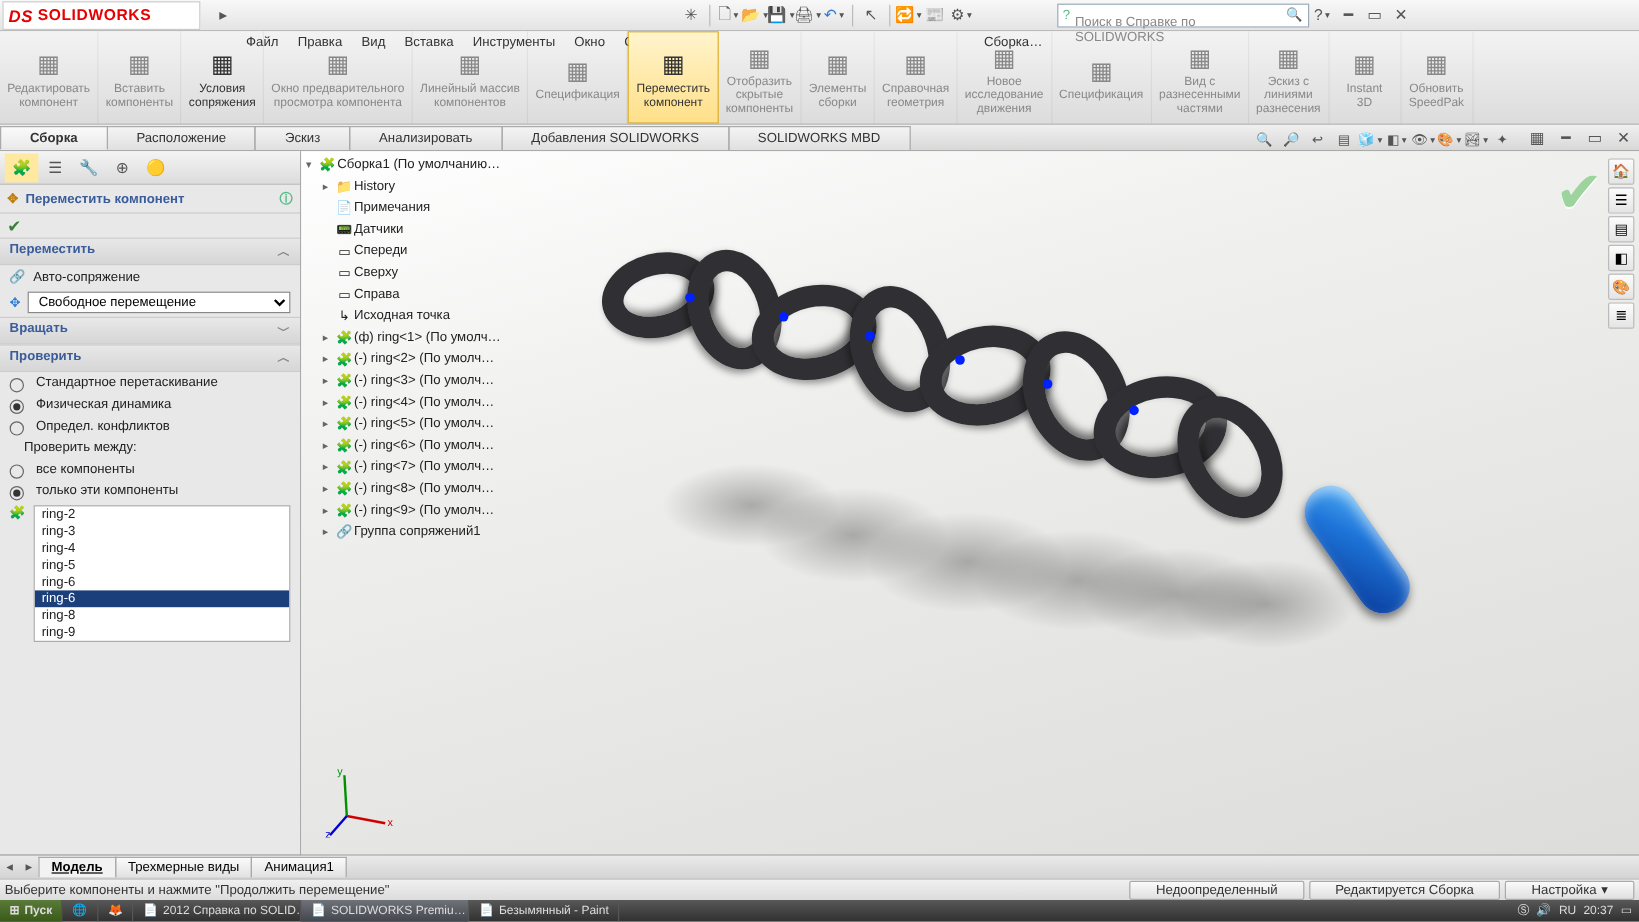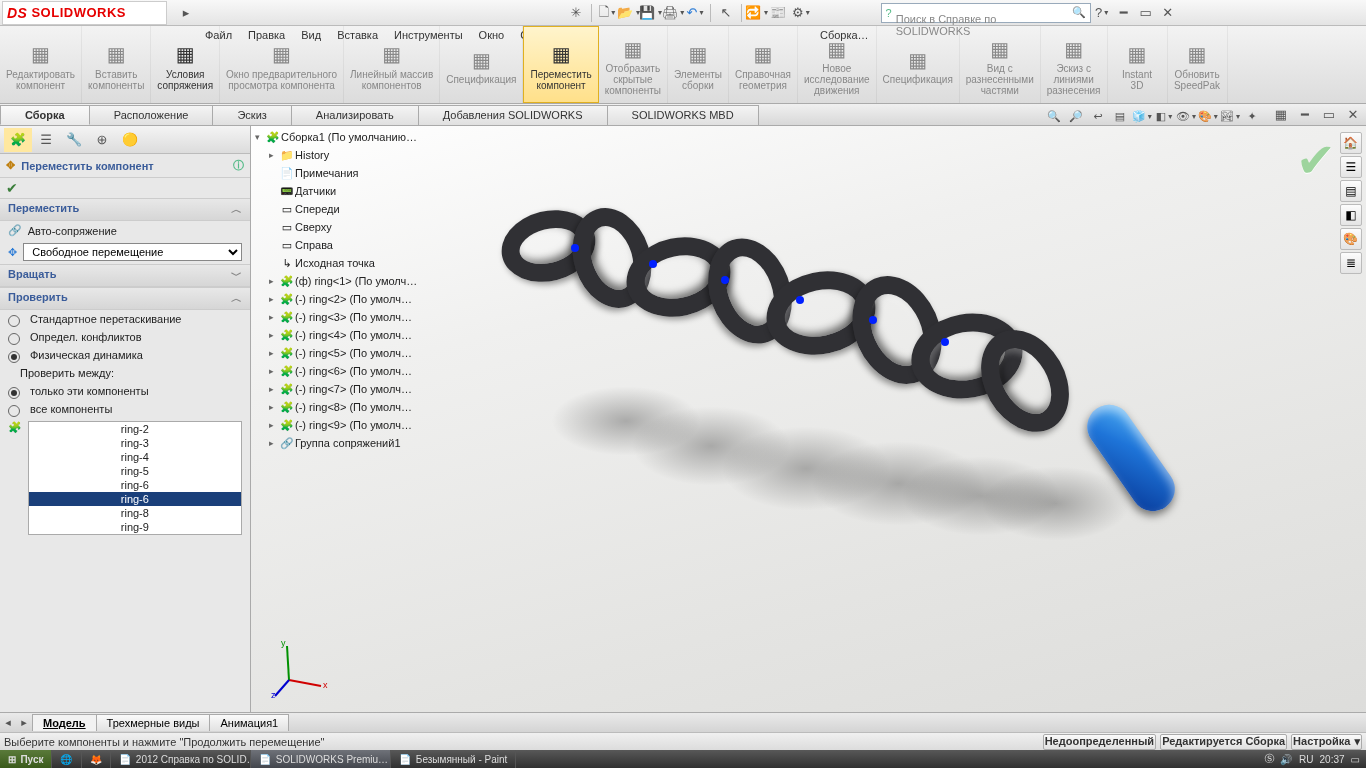--- a/index.html
+++ b/index.html
@@ -27,39 +27,39 @@
 .left-pane{ width:251px; background:#e8e8e8; border-right:1px solid #aaa; display:flex; flex-direction:column; font-size:11px; color:#222;}
 .lp-icons{ height:28px; background:linear-gradient(#f4f4f4,#dcdcdc); border-bottom:1px solid #bbb; display:flex; align-items:center; padding-left:4px;}
 .lp-icons .tb-ico{ width:28px; height:24px;}
 .lp-title{ height:24px; display:flex; align-items:center; padding:0 6px; border-bottom:1px solid #ccc; font-weight:bold; color:#3a5c9a;}
 .lp-title .ok{ margin-left:auto; color:#3a7e3a;}
 .lp-ok{ height:20px; padding:2px 6px; color:#3a7e3a; font-size:14px;}
 .lp-sec{ background:linear-gradient(#e8e8e8,#d6d6d6); border-top:1px solid #ccc; border-bottom:1px solid #ccc; padding:3px 8px; font-weight:bold; color:#3a5c9a; display:flex; cursor:pointer;}
 .lp-sec .chev{ margin-left:auto; color:#888;}
 .lp-row{ padding:3px 8px; display:flex; align-items:center; gap:6px;}
 .lp-combo{ flex:1; height:18px; border:1px solid #888; background:#fff; font-size:11px; padding:0 4px;}
-.lp-list{ flex:1; overflow:auto; border:1px solid #aaa; background:#fff;text-align:center;}
+.lp-list{ flex:1; overflow:auto; border:1px solid #aaa; background:#fff;}
 .lp-list .li{ padding:1px 6px; font-size:11px; cursor:pointer;}
 .lp-list .li.sel{ background:#1a3f7a; color:#fff;}
 .radio{ width:12px; height:12px; border:1px solid #666; border-radius:50%; display:inline-block; position:relative; top:2px; margin-right:4px;}
 .radio.on::after{ content:""; position:absolute; inset:2px; background:#333; border-radius:50%;}
 .main-area{ flex:1; position:relative; background:linear-gradient(165deg,#ffffff 0%, #f0f0ef 30%, #e4e4e2 70%, #dcdcda 100%);}
 .tree-overlay{ position:absolute; left:4px; top:2px; width:220px; font-size:11px; color:#222; background:rgba(255,255,255,0);}
 .tree-row{ display:flex; align-items:center; height:18px; white-space:nowrap; overflow:hidden;}
 .tree-row .exp{ width:10px; color:#666; font-size:9px;}
 .tree-row .ico{ width:16px; text-align:center;}
 .viewport-icons-r{ position:absolute; right:4px; top:6px; width:22px;}
 .viewport-icons-r .vic{ width:22px; height:22px; margin-bottom:2px; background:linear-gradient(#fcfcfc,#e4e4e4); border:1px solid #bbb; border-radius:2px; display:flex; align-items:center; justify-content:center; font-size:12px; cursor:pointer;}
 .check-big{ position:absolute; right:30px; top:6px; font-size:48px; color:#9dd49d; text-shadow:0 1px 0 #fff;}
 .bottom-tabs{ position:absolute; bottom:0; left:0; right:0; height:20px; background:linear-gradient(#eaeaea,#d4d4d4); border-top:1px solid #aaa; display:flex; align-items:center; font-size:11px;}
 .bottom-tabs .bt{ padding:2px 10px; border:1px solid #aaa; border-bottom:none; background:linear-gradient(#fafafa,#e2e2e2); margin-right:-1px; cursor:pointer;}
 .bottom-tabs .bt.act{ font-weight:bold; background:#f2f2f2;text-decoration:underline;}
 .bottom-tabs .ar{ width:16px; text-align:center; color:#555; cursor:pointer;}
 .status-bar{ position:absolute; left:0; right:0; bottom:18px; height:18px; background:linear-gradient(#f0f0f0,#dcdcdc); border-top:1px solid #bbb; display:flex; align-items:center; font-size:11px; color:#333; padding:0 4px;}
-.status-pill{ border:1px solid #aaa; background:linear-gradient(#fafafa,#e0e0e0); padding:0 1px; height:16px; display:flex; align-items:flex-start; margin-left:4px; border-radius:2px; cursor:pointer;font-weight:bold;}
+.status-pill{ border:1px solid #aaa; background:linear-gradient(#fafafa,#e0e0e0); padding:0 21px; height:16px; display:flex; align-items:center; margin-left:4px; border-radius:2px; cursor:pointer;}
 .taskbar{ position:absolute; left:0; right:0; bottom:0; height:18px; background:linear-gradient(#585858,#303030); display:flex; align-items:center; font-size:10px; color:#ddd;}
 .taskbar .tbtn{ padding:0 8px; height:18px; display:flex; align-items:center; border-right:1px solid #555; cursor:pointer; gap:4px; max-width:140px; overflow:hidden; white-space:nowrap;}
 .taskbar .start{ background:linear-gradient(#5a7a3a,#3a5a1a); font-weight:bold;}
 .taskbar .act{ background:linear-gradient(#6f7279,#43464d);}
 .taskbar .clock{ margin-left:auto; padding:0 6px; display:flex; align-items:center; gap:6px;}
 .tri-axis{ position:absolute; left:18px; bottom:34px; width:60px; height:60px;}
 .shadow-blob{ position:absolute; border-radius:50%; background:radial-gradient(rgba(0,0,0,.28),rgba(0,0,0,0) 70%);}
 .ring{ position:absolute; border-radius:50%; border:18px solid #303034; box-shadow:inset 3px 4px 6px rgba(255,255,255,.25), inset -3px -4px 8px rgba(0,0,0,.55), 2px 3px 6px rgba(0,0,0,.4);}
 .blue-pill{ position:absolute; width:120px; height:44px; background:linear-gradient(150deg,#53b4f7 0%,#1e74d8 40%,#083a9a 100%); border-radius:22px; transform:rotate(55deg); box-shadow:inset 4px 4px 10px rgba(255,255,255,.5), 3px 3px 8px rgba(0,0,0,.5);}
 .axis-dot{ position:absolute; width:8px; height:8px; background:#0020ff; border-radius:50%;}
@@ -243,37 +243,37 @@
 
     <div class="lp-sec">
       <span>Проверить</span>
         <span class="chev">︿</span>
     </div>
     <label class="lp-row">
         <span class="radio"></span>
         <span>Стандартное перетаскивание</span>
       </label>
     <label class="lp-row">
+        <span class="radio on"></span>
+        <span>Физическая динамика</span>
+      </label>
+    <label class="lp-row">
         <span class="radio"></span>
         <span>Определ. конфликтов</span>
-      </label>
-    <label class="lp-row">
-        <span class="radio on"></span>
-        <span>Физическая динамика</span>
       </label>
     <div class="lp-row" style="padding-left:20px; font-weight:normal;">
         <span>Проверить между:</span>
       </div>
     <label class="lp-row">
+        <span class="radio"></span>
+        <span>все компоненты</span>
+      </label>
+    <label class="lp-row">
         <span class="radio on"></span>
         <span>только эти компоненты</span>
-      </label>
-    <label class="lp-row">
-        <span class="radio"></span>
-        <span>все компоненты</span>
       </label>
 
     <div class="lp-row" style="align-items:flex-start; flex:1; min-height:120px;">
       <span>🧩</span>
       <div class="lp-list" id="pm-list">
           <div class="li">ring-2</div>
           <div class="li">ring-3</div>
           <div class="li">ring-4</div>
           <div class="li">ring-5</div>
           <div class="li">ring-6</div>

